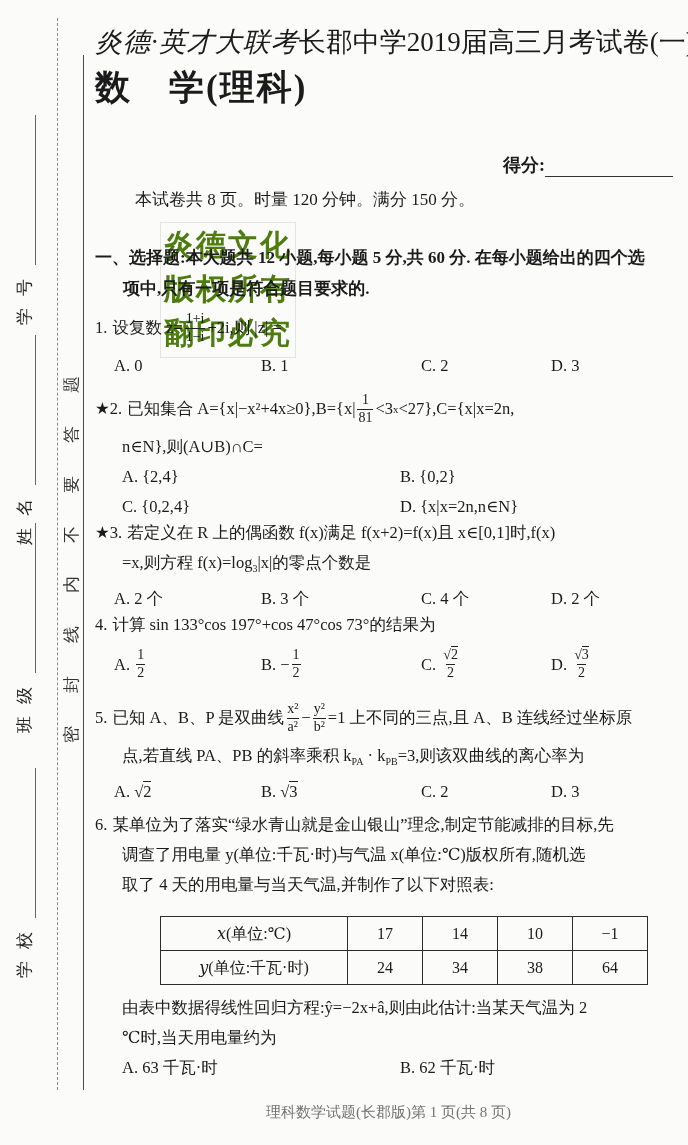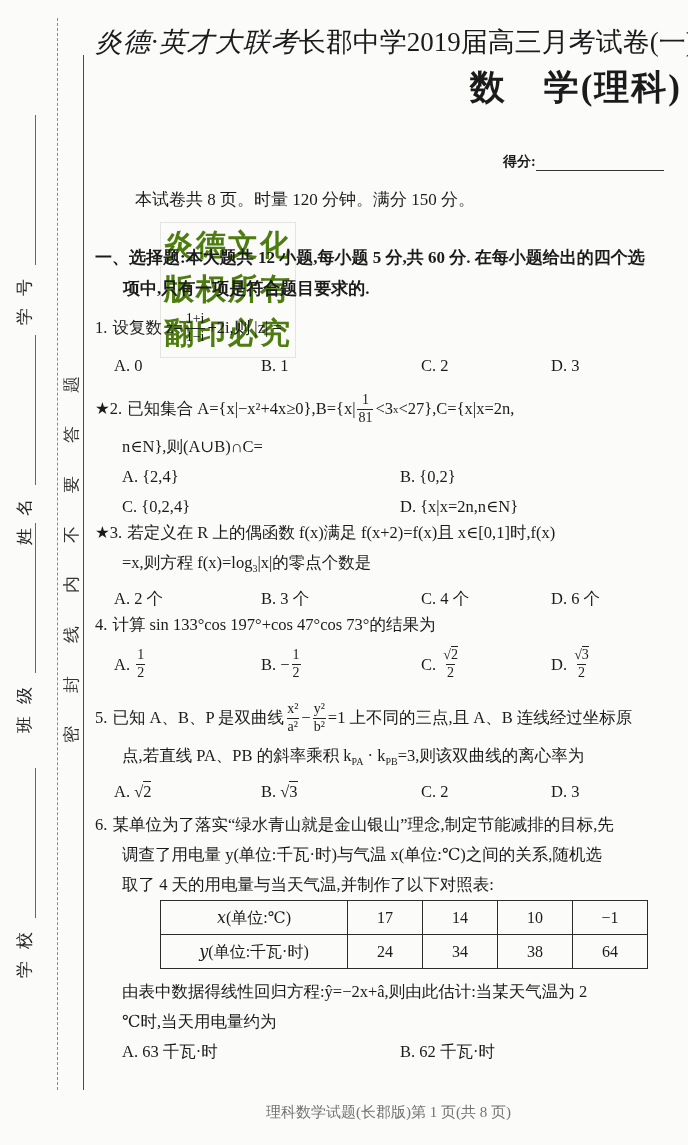--- a/index.html
+++ b/index.html
@@ -17,22 +17,22 @@
              letter-spacing:33px;white-space:nowrap;z-index:2;}
   .side-field{position:absolute;width:210px;height:22px;transform:rotate(-90deg);
               display:flex;align-items:flex-end;z-index:2;}
   .side-field .lbl{font-size:17px;letter-spacing:12px;color:#222;white-space:nowrap;}
   .side-field .blank{flex:1;border-bottom:1px solid #666;height:17px;margin-left:2px;}
   
   .content{position:absolute;left:95px;top:0;width:587px;height:1145px;z-index:1;}
   .title-row{position:absolute;top:24px;left:0;right:0;text-align:center;white-space:nowrap;font-size:27px;}
   .title-bold{font-weight:400;font-style:italic;letter-spacing:1px;}
   .title-rest{font-weight:400;}
-  .subject{position:absolute;top:64px;left:0;right:0;text-align:right;font-size:35px;font-weight:700;letter-spacing:2px;}
-  .score-row{position:absolute;top:153px;left:408px;font-size:14px;font-weight:700;display:flex;align-items:flex-end;}
+  .subject{position:absolute;top:64px;left:0;right:0;text-align:left;font-size:35px;font-weight:700;letter-spacing:2px;}
+  .score-row{position:absolute;top:153px;left:408px;font-size:18px;font-weight:700;display:flex;align-items:flex-end;}
   .score-blank{display:inline-block;width:128px;border-bottom:1.2px solid #333;height:16px;}
   .exam-info{position:absolute;top:188px;left:40px;font-size:17px;}
   .sec-head{position:absolute;top:242px;left:0;right:0;font-weight:700;font-size:17px;line-height:31px;}
   .sec-head .l2{padding-left:28px;}
   .q{position:absolute;left:0;right:0;line-height:30px;}
   .q-line{display:flex;align-items:center;white-space:pre;}
   .q-line.tall{height:46px;}
   .q-num{margin-right:5px;}
   .cont{padding-left:27px;white-space:pre;}
   .frac{display:inline-flex;flex-direction:column;align-items:center;vertical-align:middle;
@@ -40,21 +40,21 @@
   .frac .den{border-top:1px solid #222;padding:0 1px;}
   .frac .num{padding:0 1px;}
   .sqrt{white-space:nowrap;}
   .sqrt .rad{border-top:1px solid #222;}
   sub.kk{font-size:10px;}
   sup.xx{font-size:11px;}
   .opts4{display:grid;grid-template-columns:147px 160px 130px auto;padding-left:19px;line-height:29px;}
   .opts4.fr{align-items:center;height:48px;}
   .opts2{display:grid;grid-template-columns:278px auto;padding-left:27px;line-height:29.5px;}
   .opt{display:flex;align-items:center;white-space:pre;}
-  .qtable{border-collapse:collapse;margin-left:65px;margin-top:0;margin-bottom:8px;}
+  .qtable{border-collapse:collapse;margin-left:65px;margin-top:16px;margin-bottom:8px;}
   .qtable td{border:1.6px solid #2c2c2c;text-align:center;font-size:16px;height:33px;padding:0 4px;}
   .qtable td.hcol{width:178px;}
   .qtable td.vcol{width:66px;}
   .ivar{font-style:italic;font-family:"DejaVu Serif",serif;}
   .footer{position:absolute;top:1103px;left:0;right:0;text-align:center;font-size:15px;color:#737373;}
 </style>
 </head>
 <body>
 
 <div class="page">
@@ -145,21 +145,21 @@
     <div class="q" style="top:518px;">
       <div class="q-line">
         <span class="q-num">★3.</span>
         <span>若定义在 R 上的偶函数 f(x)满足 f(x+2)=f(x)且 x∈[0,1]时,f(x)</span>
       </div>
       <div class="cont"><span>=x,则方程 f(x)=log</span><sub class="kk">3</sub><span>|x|的零点个数是</span></div>
       <div class="opts4">
         <span class="opt">A. 2 个</span>
         <span class="opt">B. 3 个</span>
         <span class="opt">C. 4 个</span>
-        <span class="opt">D. 6 个</span>
+        <span class="opt">D. 2 个</span>
       </div>
     </div>
 
     <div class="q" style="top:610px;">
       <div class="q-line">
         <span class="q-num">4.</span>
         <span>计算 sin 133°cos 197°+cos 47°cos 73°的结果为</span>
       </div>
       <div class="opts4 fr">
         <span class="opt">
@@ -193,21 +193,21 @@
         <span class="opt">C. 2</span>
         <span class="opt">D. 3</span>
       </div>
     </div>
 
     <div class="q" style="top:810px;">
       <div class="q-line">
         <span class="q-num">6.</span>
         <span>某单位为了落实“绿水青山就是金山银山”理念,制定节能减排的目标,先</span>
       </div>
-      <div class="cont">调查了用电量 y(单位:千瓦·时)与气温 x(单位:℃)之间的关系,随机选</div>
+      <div class="cont">调查了用电量 y(单位:千瓦·时)与气温 x(单位:℃)版权所有,随机选</div>
       <div class="cont">取了 4 天的用电量与当天气温,并制作了以下对照表:</div>
 
       <table class="qtable">
         <tbody>
           <tr>
             <td class="hcol"><span class="ivar">x</span><span>(单位:℃)</span></td>
             <td class="vcol">17</td>
             <td class="vcol">14</td>
             <td class="vcol">10</td>
             <td class="vcol">−1</td>

